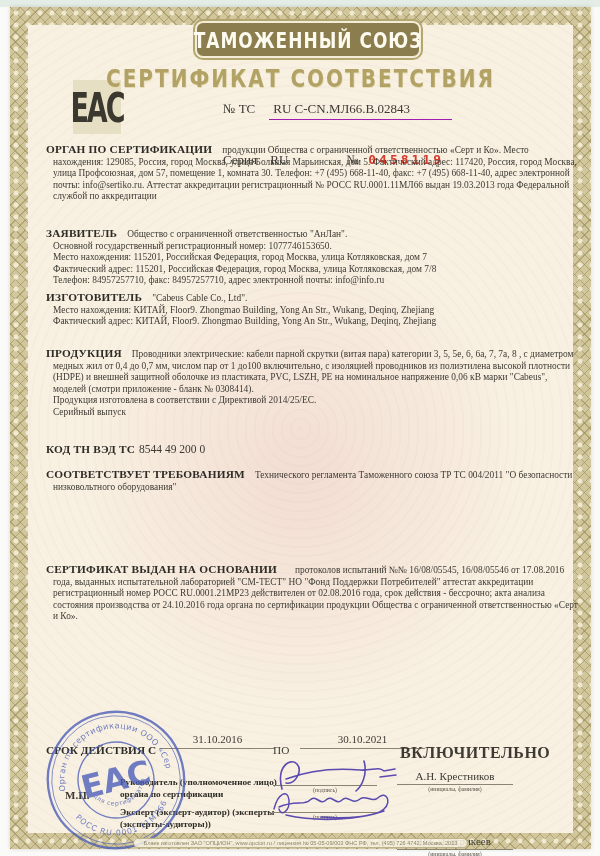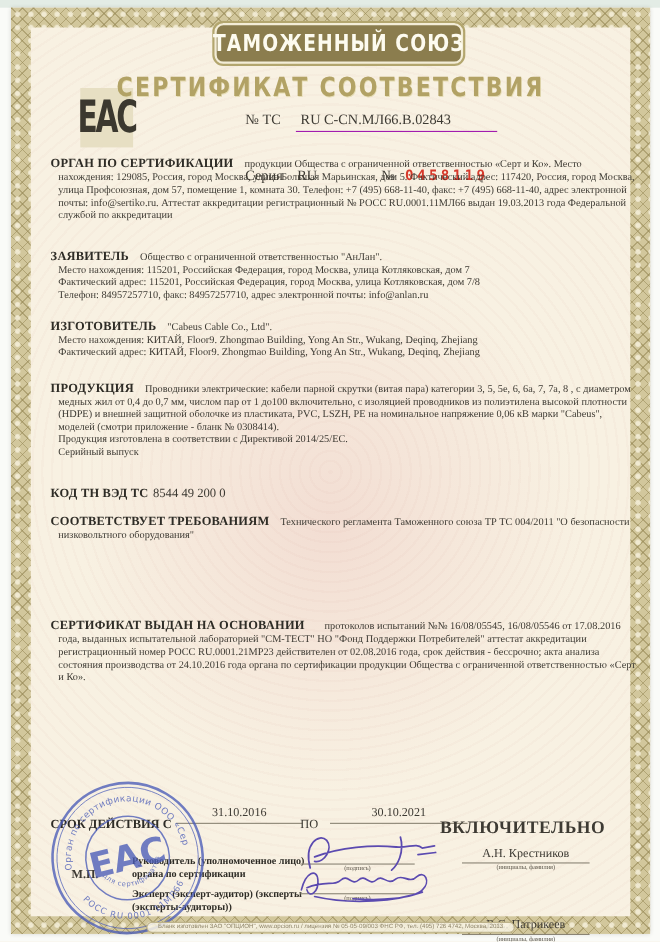--- a/index.html
+++ b/index.html
@@ -77,21 +77,21 @@
   .slot-to{left:290px;width:125px;}
   .po{position:absolute;left:263px;top:737px;font-weight:normal;font-size:11.3px;}
   .incl{position:absolute;left:390px;top:737px;font-weight:bold;font-size:16px;letter-spacing:.5px;}
   .mp{position:absolute;left:55px;top:782px;font-weight:bold;font-size:11px;}
   .role{position:absolute;left:110px;width:165px;font-weight:bold;font-size:9.2px;line-height:11.5px;color:#2e2c26;}
   .role1{top:770px;}
   .role2{top:800px;}
   .sig-slot{position:absolute;left:263px;width:104px;border-top:1px solid #8a8474;text-align:center;font-size:5.8px;color:#5a554a;padding-top:1px;}
   .sigline1{top:778px;}
   .sigline2{top:805px;}
-  .name-slot{position:absolute;left:410px;width:116px;text-align:center;font-size:11px;}
+  .name-slot{position:absolute;left:387px;width:116px;text-align:center;font-size:11px;}
   .name-slot .nm{display:block;border-bottom:1px solid #8a8474;padding-bottom:2px;}
   .name-slot .cap{display:block;font-size:5.8px;color:#5a554a;padding-top:1px;}
   .name1{top:763px;}
   .name2{top:792px;margin-top:36px;}
   .sig-svg{position:absolute;pointer-events:none;}
   #sig1{left:258px;top:748px;}
   #sig2{left:256px;top:776px;}
   .stamp{position:absolute;left:33px;top:700px;width:146px;height:146px;opacity:.78;transform:rotate(-14deg);}
   .stamp text{font-family:"DejaVu Sans", sans-serif;fill:#4a5cb8;}
   .footer-pill{
@@ -129,23 +129,24 @@
     <span class="nosign">№</span>
     <span class="serial">0458119</span>
   </div>
 
   <div class="sec" style="top:137px">
     <p><span class="h">ОРГАН ПО СЕРТИФИКАЦИИ</span><span class="gap"></span><span>продукции Общества с ограниченной ответственностью «Серт и Ко». Место нахождения: 129085, Россия, город Москва, улица Большая Марьинская, дом 5. Фактический адрес: 117420, Россия, город Москва, улица Профсоюзная, дом 57, помещение 1, комната 30. Телефон: +7 (495) 668-11-40, факс: +7 (495) 668-11-40, адрес электронной почты: info@sertiko.ru. Аттестат аккредитации регистрационный № РОСС RU.0001.11МЛ66 выдан 19.03.2013 года Федеральной службой по аккредитации</span></p>
   </div>
 
   <div class="sec" style="top:221px">
     <p><span class="h">ЗАЯВИТЕЛЬ</span><span class="gap"></span><span>Общество с ограниченной ответственностью "АнЛан".</span></p>
+    <span class="line">Основной государственный регистрационный номер: 1077746153650.</span>
     <span class="line">Место нахождения: 115201, Российская Федерация, город Москва, улица Котляковская, дом 7</span>
     <span class="line">Фактический адрес: 115201, Российская Федерация, город Москва, улица Котляковская, дом 7/8</span>
-    <span class="line">Телефон: 84957257710, факс: 84957257710, адрес электронной почты: info@anlan.ru</span>
+    <span class="line">Телефон: 84957257710, факс: 84957257710, адрес электронной почты: info@info.ru</span>
   </div>
 
   <div class="sec" style="top:285px">
     <p><span class="h">ИЗГОТОВИТЕЛЬ</span><span class="gap"></span><span>"Cabeus Cable Co., Ltd".</span></p>
     <span class="line">Место нахождения: КИТАЙ, Floor9. Zhongmao Building, Yong An Str., Wukang, Deqinq, Zhejiang</span>
     <span class="line">Фактический адрес: КИТАЙ, Floor9. Zhongmao Building, Yong An Str., Wukang, Deqinq, Zhejiang</span>
   </div>
 
   <div class="sec" style="top:341px">
     <p><span class="h">ПРОДУКЦИЯ</span><span class="gap"></span><span>Проводники электрические: кабели парной скрутки (витая пара) категории 3, 5, 5е, 6, 6а, 7, 7а, 8 , с диаметром медных жил от 0,4 до 0,7 мм, числом пар от 1 до100 включительно, с изоляцией проводников из полиэтилена высокой плотности (HDPE) и внешней защитной оболочке из пластиката, PVC, LSZH, PE на номинальное напряжение 0,06 кВ марки "Cabeus", моделей (смотри приложение - бланк № 0308414).</span></p>

